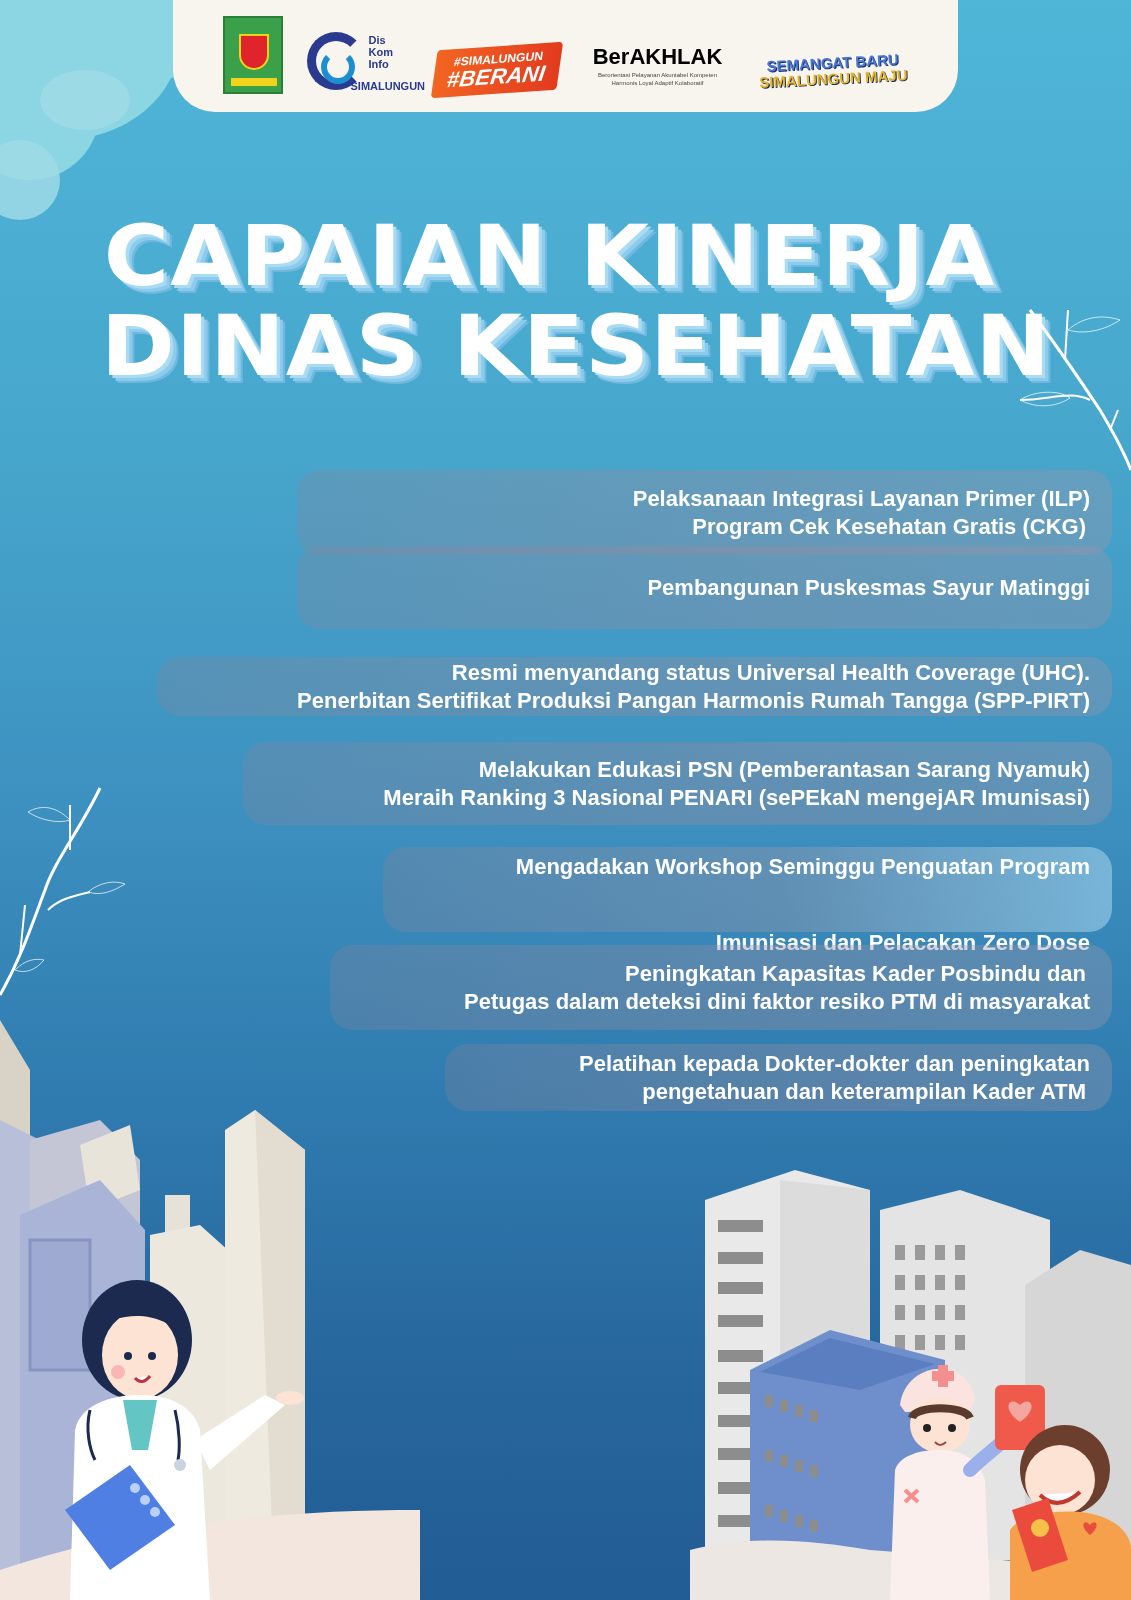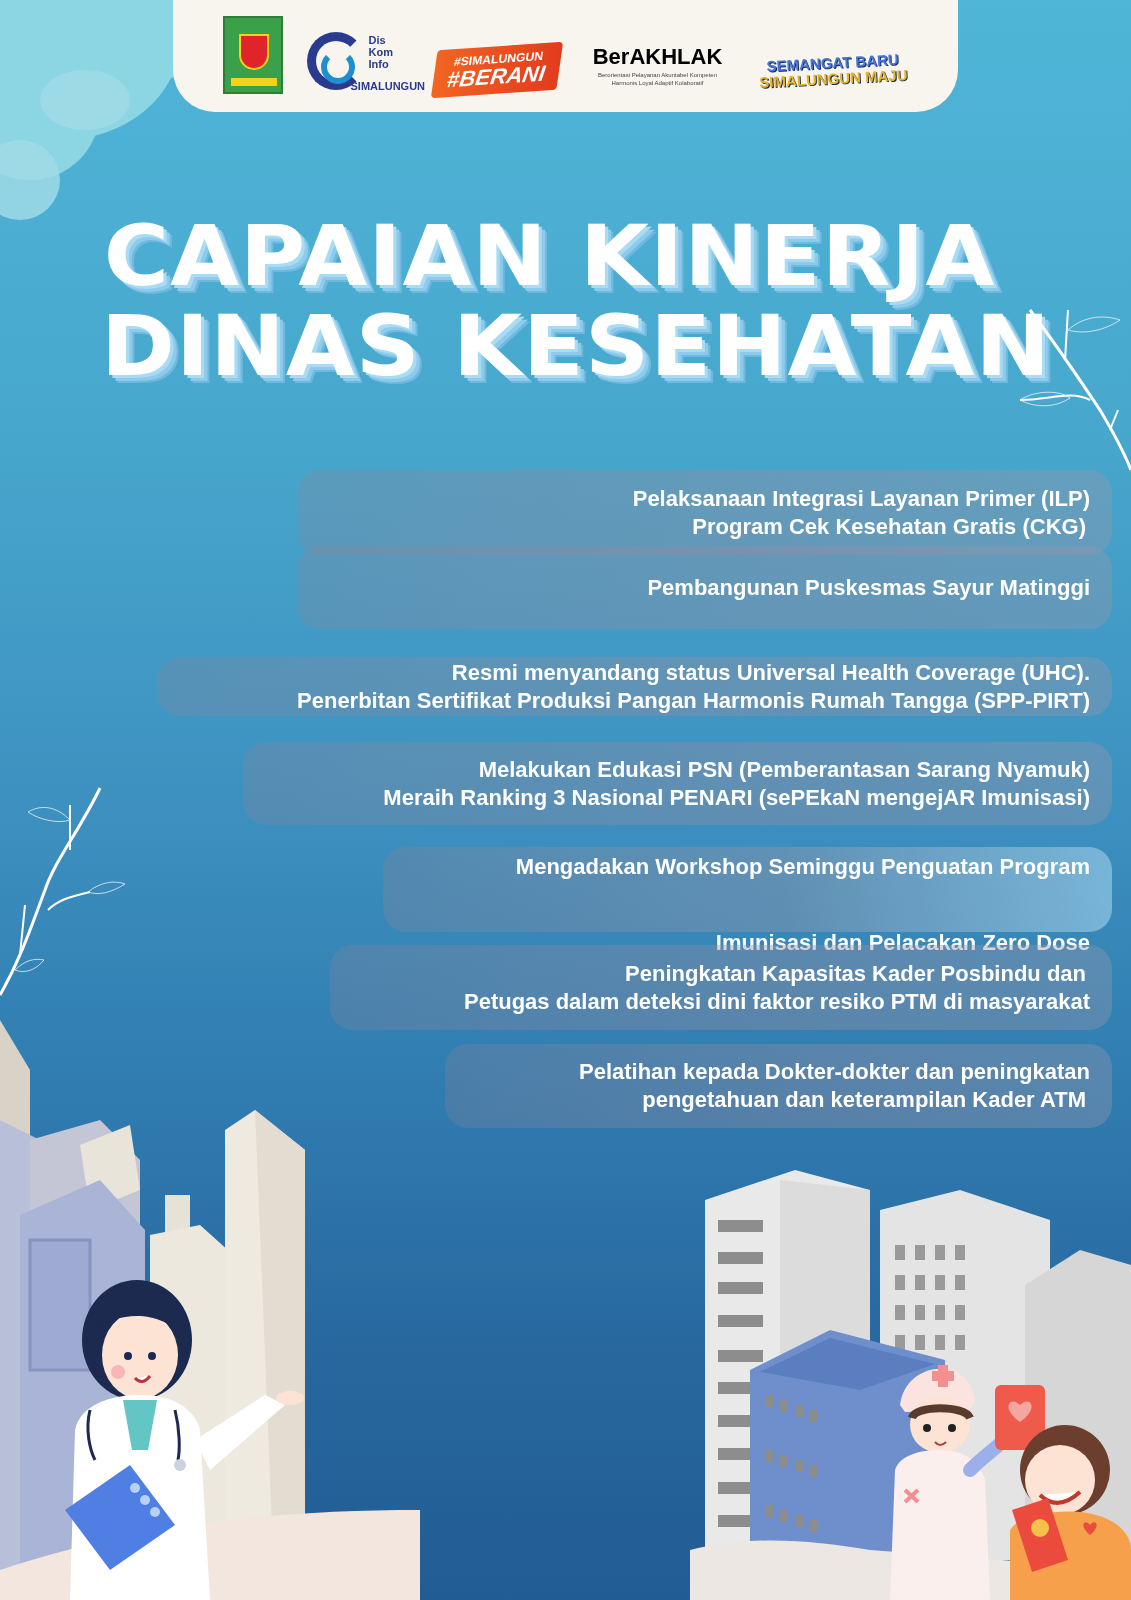--- a/index.html
+++ b/index.html
@@ -131,21 +131,21 @@
   <span>Meraih Ranking 3 Nasional PENARI (sePEkaN mengejAR Imunisasi)</span>
 </div>
 <div class="box hl" style="left:383px;top:847px;height:85px;justify-content:flex-start;padding-top:6px;">
   <span>Mengadakan Workshop Seminggu Penguatan Program</span>
   <span>Imunisasi dan Pelacakan Zero Dose</span>
 </div>
 <div class="box" style="left:330px;top:945px;height:85px;">
   <span style="margin-right:4px;">Peningkatan Kapasitas Kader Posbindu dan</span>
   <span>Petugas dalam deteksi dini faktor resiko PTM di masyarakat</span>
 </div>
-<div class="box" style="left:445px;top:1044px;height:84px;align-items:flex-end;">
+<div class="box" style="left:445px;top:1044px;height:67px;align-items:flex-end;">
   <span>Pelatihan kepada Dokter-dokter dan peningkatan</span>
   <span style="margin-right:4px;">pengetahuan dan keterampilan Kader ATM</span>
 </div>
 
 <svg class="illus" style="left:0;top:1010px;" width="420" height="590" viewBox="0 0 420 590">
   <polygon points="0,10 30,60 30,590 0,590" fill="#d8d3c6"></polygon>
   <polygon points="0,110 40,130 40,590 0,590" fill="#b8bfd8"></polygon>
   <polygon points="30,130 100,110 140,150 140,590 30,590" fill="#c4c6d6"></polygon>
   <polygon points="80,135 130,115 140,180 90,200" fill="#e8e4da"></polygon>
   <polygon points="20,205 100,170 145,220 145,590 20,590" fill="#a9b4d6"></polygon>

